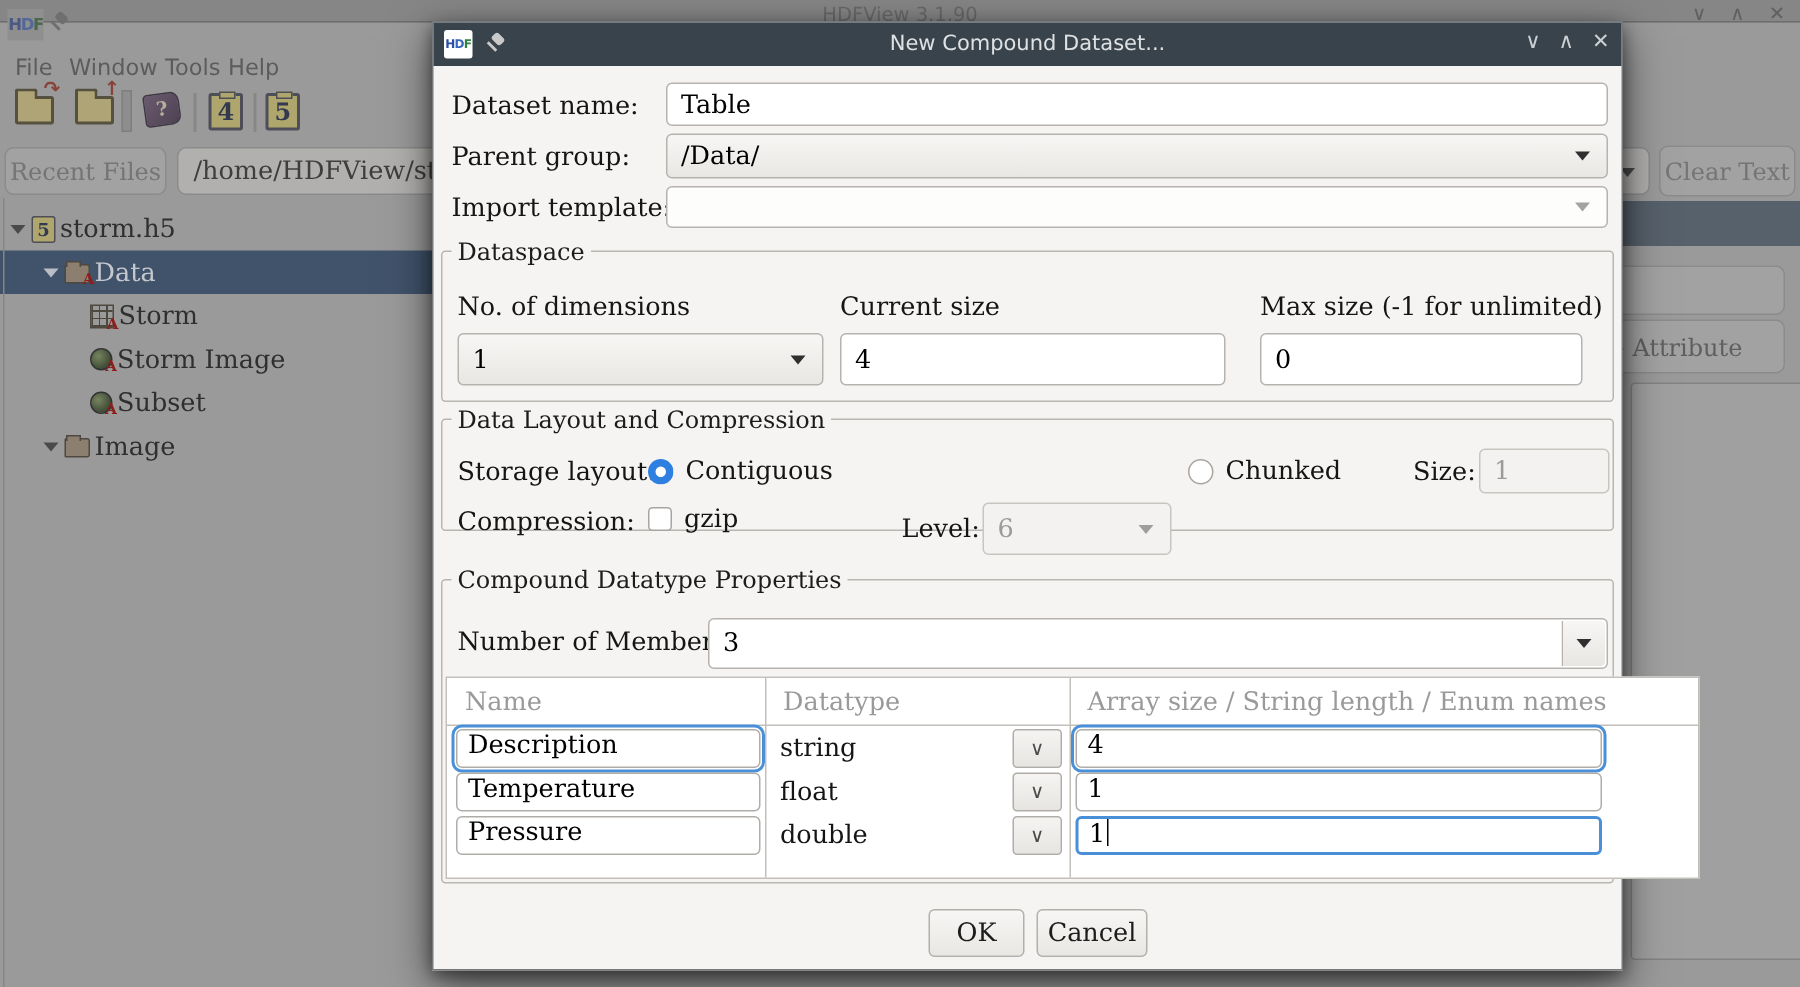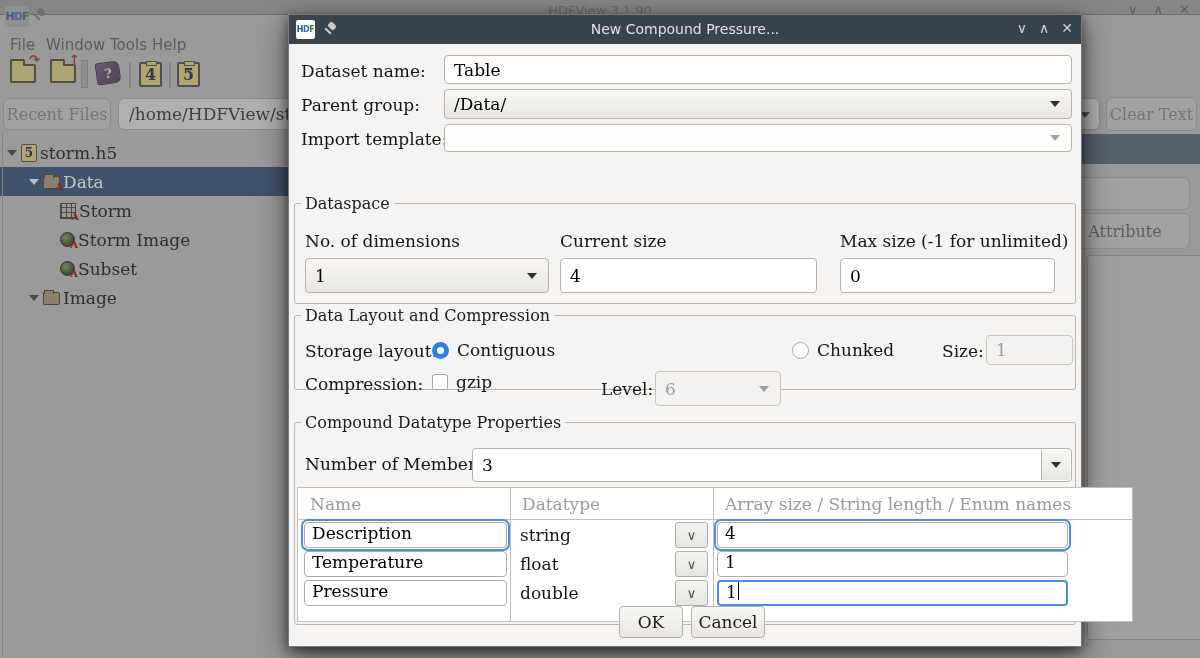--- a/index.html
+++ b/index.html
@@ -99,21 +99,21 @@
   .field{
     position:absolute; background:#fff; border:1px solid #b6b3af; border-radius:4px;
     display:flex; align-items:center; padding:0 9px; color:#000;
   }
   .combo{ background:linear-gradient(#f7f6f4,#e9e7e4); }
   .combo .tri{ position:absolute; right:11px; top:calc(50% - 3px); border-top-color:#2f2f2f; }
   .combo-empty{ background:#fdfdfc; }
   .combo-empty .tri{ position:absolute; right:11px; top:calc(50% - 3px); border-top-color:#a3a3a3; }
   .disabled-field{ background:#f3f2f0; border-color:#c8c5c1; color:#9b9b9b; }
   .disabled-field .tri{ position:absolute; right:11px; top:calc(50% - 3px); border-top-color:#9e9e9e; }
-  .groupbox{ position:absolute; left:5px; width:782px; border:1px solid #b9b6b2; border-radius:3px;margin-top:36px; }
+  .groupbox{ position:absolute; left:5px; width:782px; border:1px solid #b9b6b2; border-radius:3px; }
   .legend{ position:absolute; top:-10px; left:6px; background:#f5f4f2; padding:0 4px; font-size:16px; color:#1c1c1c; }
   .radio{ position:absolute; width:17px; height:17px; border-radius:50%; background:#fff; border:1px solid #a8a5a1; }
   .radio.on{ border:none; background:#fff; box-shadow:inset 0 0 0 5px #2f7fe0; }
   .checkbox{ position:absolute; width:16px; height:16px; border-radius:3px; background:#fff; border:1px solid #a8a5a1; }
   
   .mtable{ position:absolute; left:2px; top:64px; width:836px; height:135px; background:#fff; border:1px solid #c3c0bc; }
   .mtable .colsep{ position:absolute; top:0; bottom:0; width:1px; background:#c3c0bc; }
   .mtable .hrow{ position:absolute; left:0; top:0; width:100%; height:32px; border-bottom:1px solid #c3c0bc; }
   .mtable .hcell{ position:absolute; top:6px; color:#9a9a9a; }
   .mrow{ position:absolute; left:0; width:100%; height:29px; }
@@ -219,21 +219,21 @@
   <div class="attr-panel"></div>
 
   <div class="dialog">
     <div class="dlg-titlebar">
       <div class="logo-tile dlg-logo">
           <span class="lH">H</span>
           <span class="lD">D</span>
           <span class="lF">F</span>
         </div>
       <div class="pin dlg-pin"></div>
-      <div class="dlg-title">New Compound Pressure...</div>
+      <div class="dlg-title">New Compound Dataset...</div>
       <div class="dlg-controls">
         <span>∨</span>
         <span>∧</span>
         <span>✕</span>
       </div>
     </div>
 
     <div class="dlg-label" style="top:46px">Dataset name:</div>
     <div class="field" style="left:155px;top:40px;width:628px;height:29px">
       <span>Table</span>

